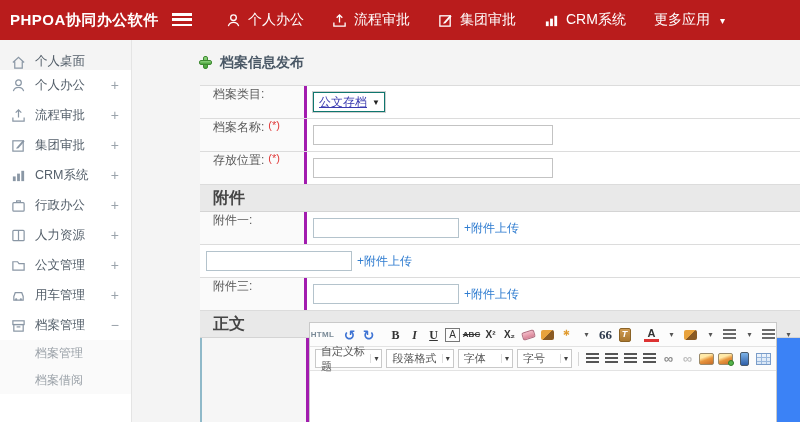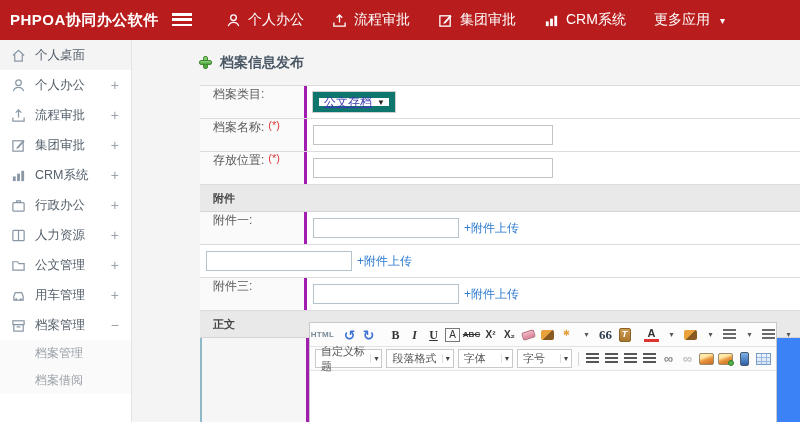--- a/index.html
+++ b/index.html
@@ -15,21 +15,21 @@
   .nav-item { display:flex; align-items:center; gap:7px; margin-right:28px;
     font-size:14px; cursor:pointer; white-space:nowrap; }
   .nav-item svg { display:block; }
   .nav-caret { font-size:10px; margin-left:-18px; margin-right:0; }
 
   
   .sidebar { position:absolute; top:40px; left:0; width:132px; height:382px;
     background:#fff; border-right:1px solid #e4e4e4; }
   .side-item { height:30px; display:flex; align-items:center; padding:0 12px 0 11px;
     font-size:12.5px; color:#55606b; cursor:pointer; }
-  .side-item.active { background:#f4f4f4; }
+  .side-item.active { background:#f4f4f4;align-items:flex-end; }
   .side-item svg { flex:0 0 15px; margin-right:9px; display:block; }
   .side-label { flex:1; }
   .side-expand { color:#9aa3ab; font-size:14px; font-weight:400; }
   .submenu { background:#fafafa; }
   .sub-item { height:27px; display:flex; align-items:center; padding-left:35px;
     font-size:12px; color:#9aa1a8; cursor:pointer; }
 
   
   .main { position:absolute; left:132px; top:40px; width:668px; height:382px; background:#f4f4f4; }
   .page-title { height:45px; display:flex; align-items:center; padding-left:67px; }
@@ -40,25 +40,25 @@
   .plus-icon .h { left:0; top:4px; width:13px; height:5px; }
   .title-text { font-size:14px; font-weight:bold; color:#4a5866; }
 
   .form { position:absolute; left:68px; top:45px; width:600px; border-top:1px solid #dcdcdc; }
   .frow { display:flex; height:33px; background:#fff; border-bottom:1px solid #dcdcdc; }
   .flabel { width:107px; background:#fafafa; border-right:3px solid #a21caf;
     display:flex; align-items:flex-start; padding-left:13px; font-size:12px; color:#5a5a5a; }
   .req { color:#e03a3a; margin-left:4px; font-size:11px; }
   .fvalue { flex:1; display:flex; align-items:center; padding-left:6px; background:#fff; }
   .sect { height:27px; background:#e9e9e9; display:flex; align-items:center;
-    padding-left:13px; font-size:11px; font-weight:bold; color:#454545;
+    padding-left:13px; font-size:16px; font-weight:bold; color:#454545;
     border-bottom:1px solid #d4d4d4; }
   .txt { height:20px; width:240px; border:1px solid #c3c3c3; background:#fff; padding:0 3px; font-size:12px; }
   .txt.small { width:146px; border-color:#b4c3cc; }
-  .fake-select { display:inline-flex; align-items:center; gap:5px; border:6px solid #0f766e;
+  .fake-select { display:inline-flex; align-items:center; gap:5px; border:1px solid #0f766e;
     background:#fff; height:20px; padding:0 4px 0 5px; cursor:pointer; box-shadow:0 0 0 1px #cfcfcf; }
   .fake-select .val { color:#3a3ab0; font-size:12px; text-decoration:underline; }
   .fake-select .car { font-size:8px; color:#222; }
   .upload-link { color:#2f7cd0; font-size:12px; margin-left:5px; cursor:pointer; text-decoration:none; }
 
   
   .frow.editor-row { height:85px; border-left:2px solid #8fb9c9; border-bottom:none; align-items:stretch; }
   .frow.editor-row .flabel { background:#f6f6f6; }
   .frow.editor-row .fvalue { padding:3px 0 0 0; background:#3b82f6; align-items:center; }
   .editor { width:468px; border:1px solid #c9c9c9; background:#fff; height:120px; }

